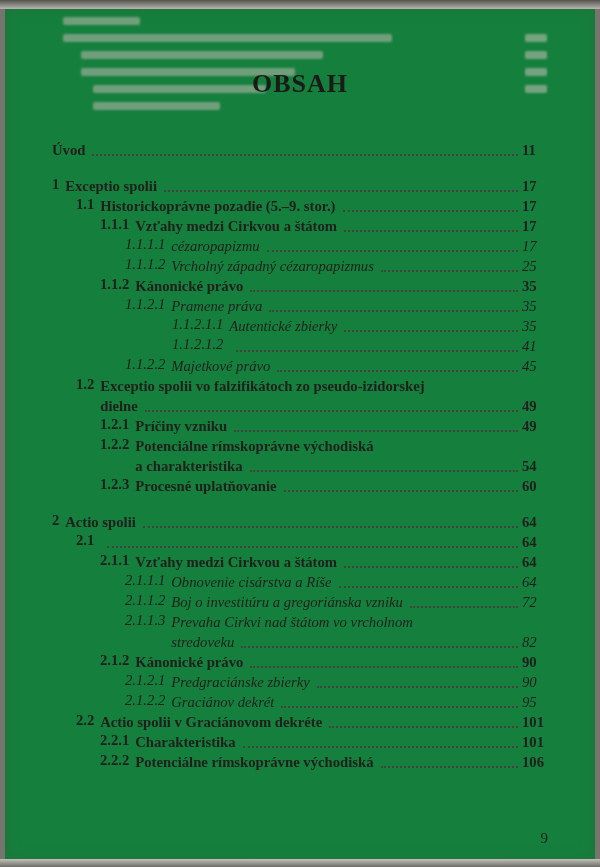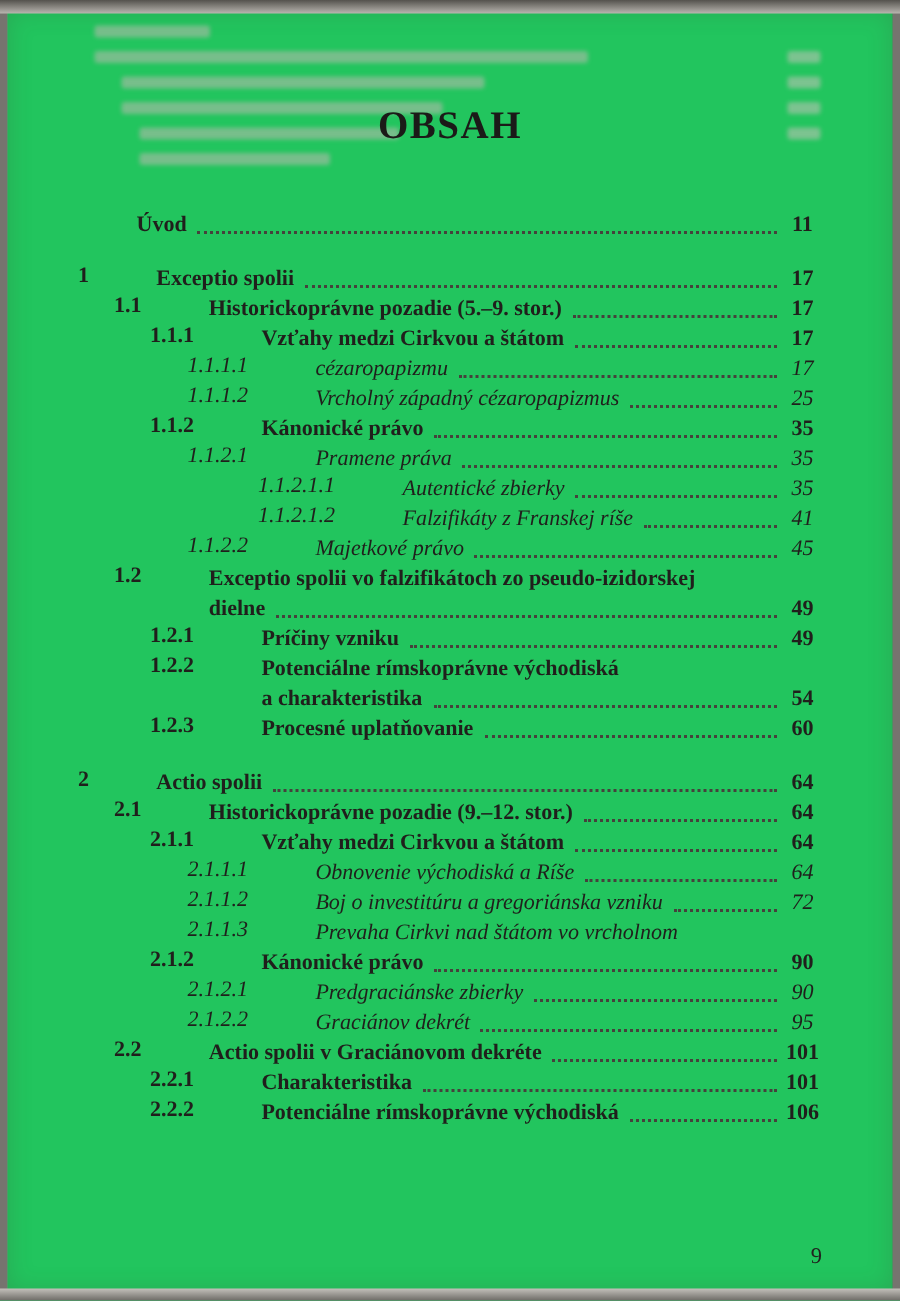--- a/index.html
+++ b/index.html
@@ -5,21 +5,21 @@
   * { margin:0; padding:0; box-sizing:border-box; }
   html,body { width:600px; height:867px; overflow:hidden; }
   body { background:#76746f; font-family:"Liberation Serif", serif; position:relative; }
 
   .edge-top   { position:absolute; top:0; left:0; right:0; height:9px;
                 background:linear-gradient(#54524d,#b9b6b0); z-index:3; }
   .edge-bottom{ position:absolute; bottom:0; left:0; right:0; height:8px;
                 background:linear-gradient(#c4c1bb,#6e6c67); z-index:3; }
 
   .sheet { position:absolute; left:5px; top:7px; right:5px; bottom:6px;
-           background:#22c55e; box-shadow:inset 0 0 16px rgba(70,62,48,.22); z-index:1; }
+           background:#15803d; box-shadow:inset 0 0 16px rgba(70,62,48,.22); z-index:1; }
 
   
   .bleed { position:absolute; left:58px; right:48px; top:10px; height:118px;
            opacity:.55; filter:blur(1.3px); }
   .bleed-row { display:flex; align-items:center; margin-bottom:9px; }
   .bleed-bar { height:8px; background:#bdb9b0; border-radius:2px; }
   .bleed-num { width:22px; height:8px; background:#c6c2b9; margin-left:auto; border-radius:2px; }
 
   .title { position:absolute; top:62px; left:0; right:0; text-align:center;
            font-size:26px; font-weight:bold; letter-spacing:1px; color:#1b1a18; }
@@ -33,26 +33,26 @@
   .lvl1 { padding-left:24px; }
   .lvl2 { padding-left:48px; }
   .lvl3 { padding-left:73px; }
   .lvl4 { padding-left:120px;font-family:Liberation Serif, serif; }
   .b  { font-weight:bold; }
   .it { font-style:italic; }
   .seg-it { }
 
   .entry-flex { display:flex; align-items:flex-start; }
   .num { margin-right:.4em; white-space:nowrap; }
-  .content { flex:1; min-width:0;margin-left:39px; }
+  .content { flex:1; min-width:0; }
   .lrow { display:flex; line-height:20px; }
   .txt { white-space:nowrap; }
   .leader { flex:1 1 auto; min-width:12px;
             border-bottom:2px dotted #45423c; margin:0 4px 4px 7px; }
-  .pg { white-space:nowrap; min-width:26px; text-align:center; }
+  .pg { white-space:nowrap; min-width:26px; text-align:left; }
 
   .folio { position:absolute; right:47px; bottom:14px; font-size:15px; color:#22211e; }
 </style>
 </head>
 <body>
 
 <div class="edge-top"></div>
 <div class="edge-bottom"></div>
 
 <div class="sheet">
@@ -190,21 +190,20 @@
               <span class="pg">35</span>
             </div>
           </div>
         </div>
       </div>
       <div class="entry lvl4 it">
         <div class="entry-flex">
           <span class="num">1.1.2.1.2</span>
           <div class="content">
             <div class="lrow">
-              <span class="txt"><span>Falzifikáty z Franskej ríše</span></span>
               <span class="leader"></span>
               <span class="pg">41</span>
             </div>
           </div>
         </div>
       </div>
       <div class="entry lvl3 it">
         <div class="entry-flex">
           <span class="num">1.1.2.2</span>
           <div class="content">
@@ -280,21 +279,20 @@
               <span class="pg">64</span>
             </div>
           </div>
         </div>
       </div>
       <div class="entry lvl1 b">
         <div class="entry-flex">
           <span class="num">2.1</span>
           <div class="content">
             <div class="lrow">
-              <span class="txt"><span>Historickoprávne pozadie (9.–12. stor.)</span></span>
               <span class="leader"></span>
               <span class="pg">64</span>
             </div>
           </div>
         </div>
       </div>
       <div class="entry lvl2 b">
         <div class="entry-flex">
           <span class="num">2.1.1</span>
           <div class="content">
@@ -304,21 +302,21 @@
               <span class="pg">64</span>
             </div>
           </div>
         </div>
       </div>
       <div class="entry lvl3 it">
         <div class="entry-flex">
           <span class="num">2.1.1.1</span>
           <div class="content">
             <div class="lrow">
-              <span class="txt"><span>Obnovenie východiská a Ríše</span></span>
+              <span class="txt"><span>Obnovenie cisárstva a Ríše</span></span>
               <span class="leader"></span>
               <span class="pg">64</span>
             </div>
           </div>
         </div>
       </div>
       <div class="entry lvl3 it">
         <div class="entry-flex">
           <span class="num">2.1.1.2</span>
           <div class="content">
@@ -329,20 +327,25 @@
             </div>
           </div>
         </div>
       </div>
       <div class="entry lvl3 it">
         <div class="entry-flex">
           <span class="num">2.1.1.3</span>
           <div class="content">
             <div class="lrow">
               <span class="txt"><span>Prevaha Cirkvi nad štátom vo vrcholnom</span></span>
+            </div>
+            <div class="lrow">
+              <span class="txt"><span>stredoveku</span></span>
+              <span class="leader"></span>
+              <span class="pg">82</span>
             </div>
           </div>
         </div>
       </div>
       <div class="entry lvl2 b">
         <div class="entry-flex">
           <span class="num">2.1.2</span>
           <div class="content">
             <div class="lrow">
               <span class="txt"><span>Kánonické právo</span></span>

